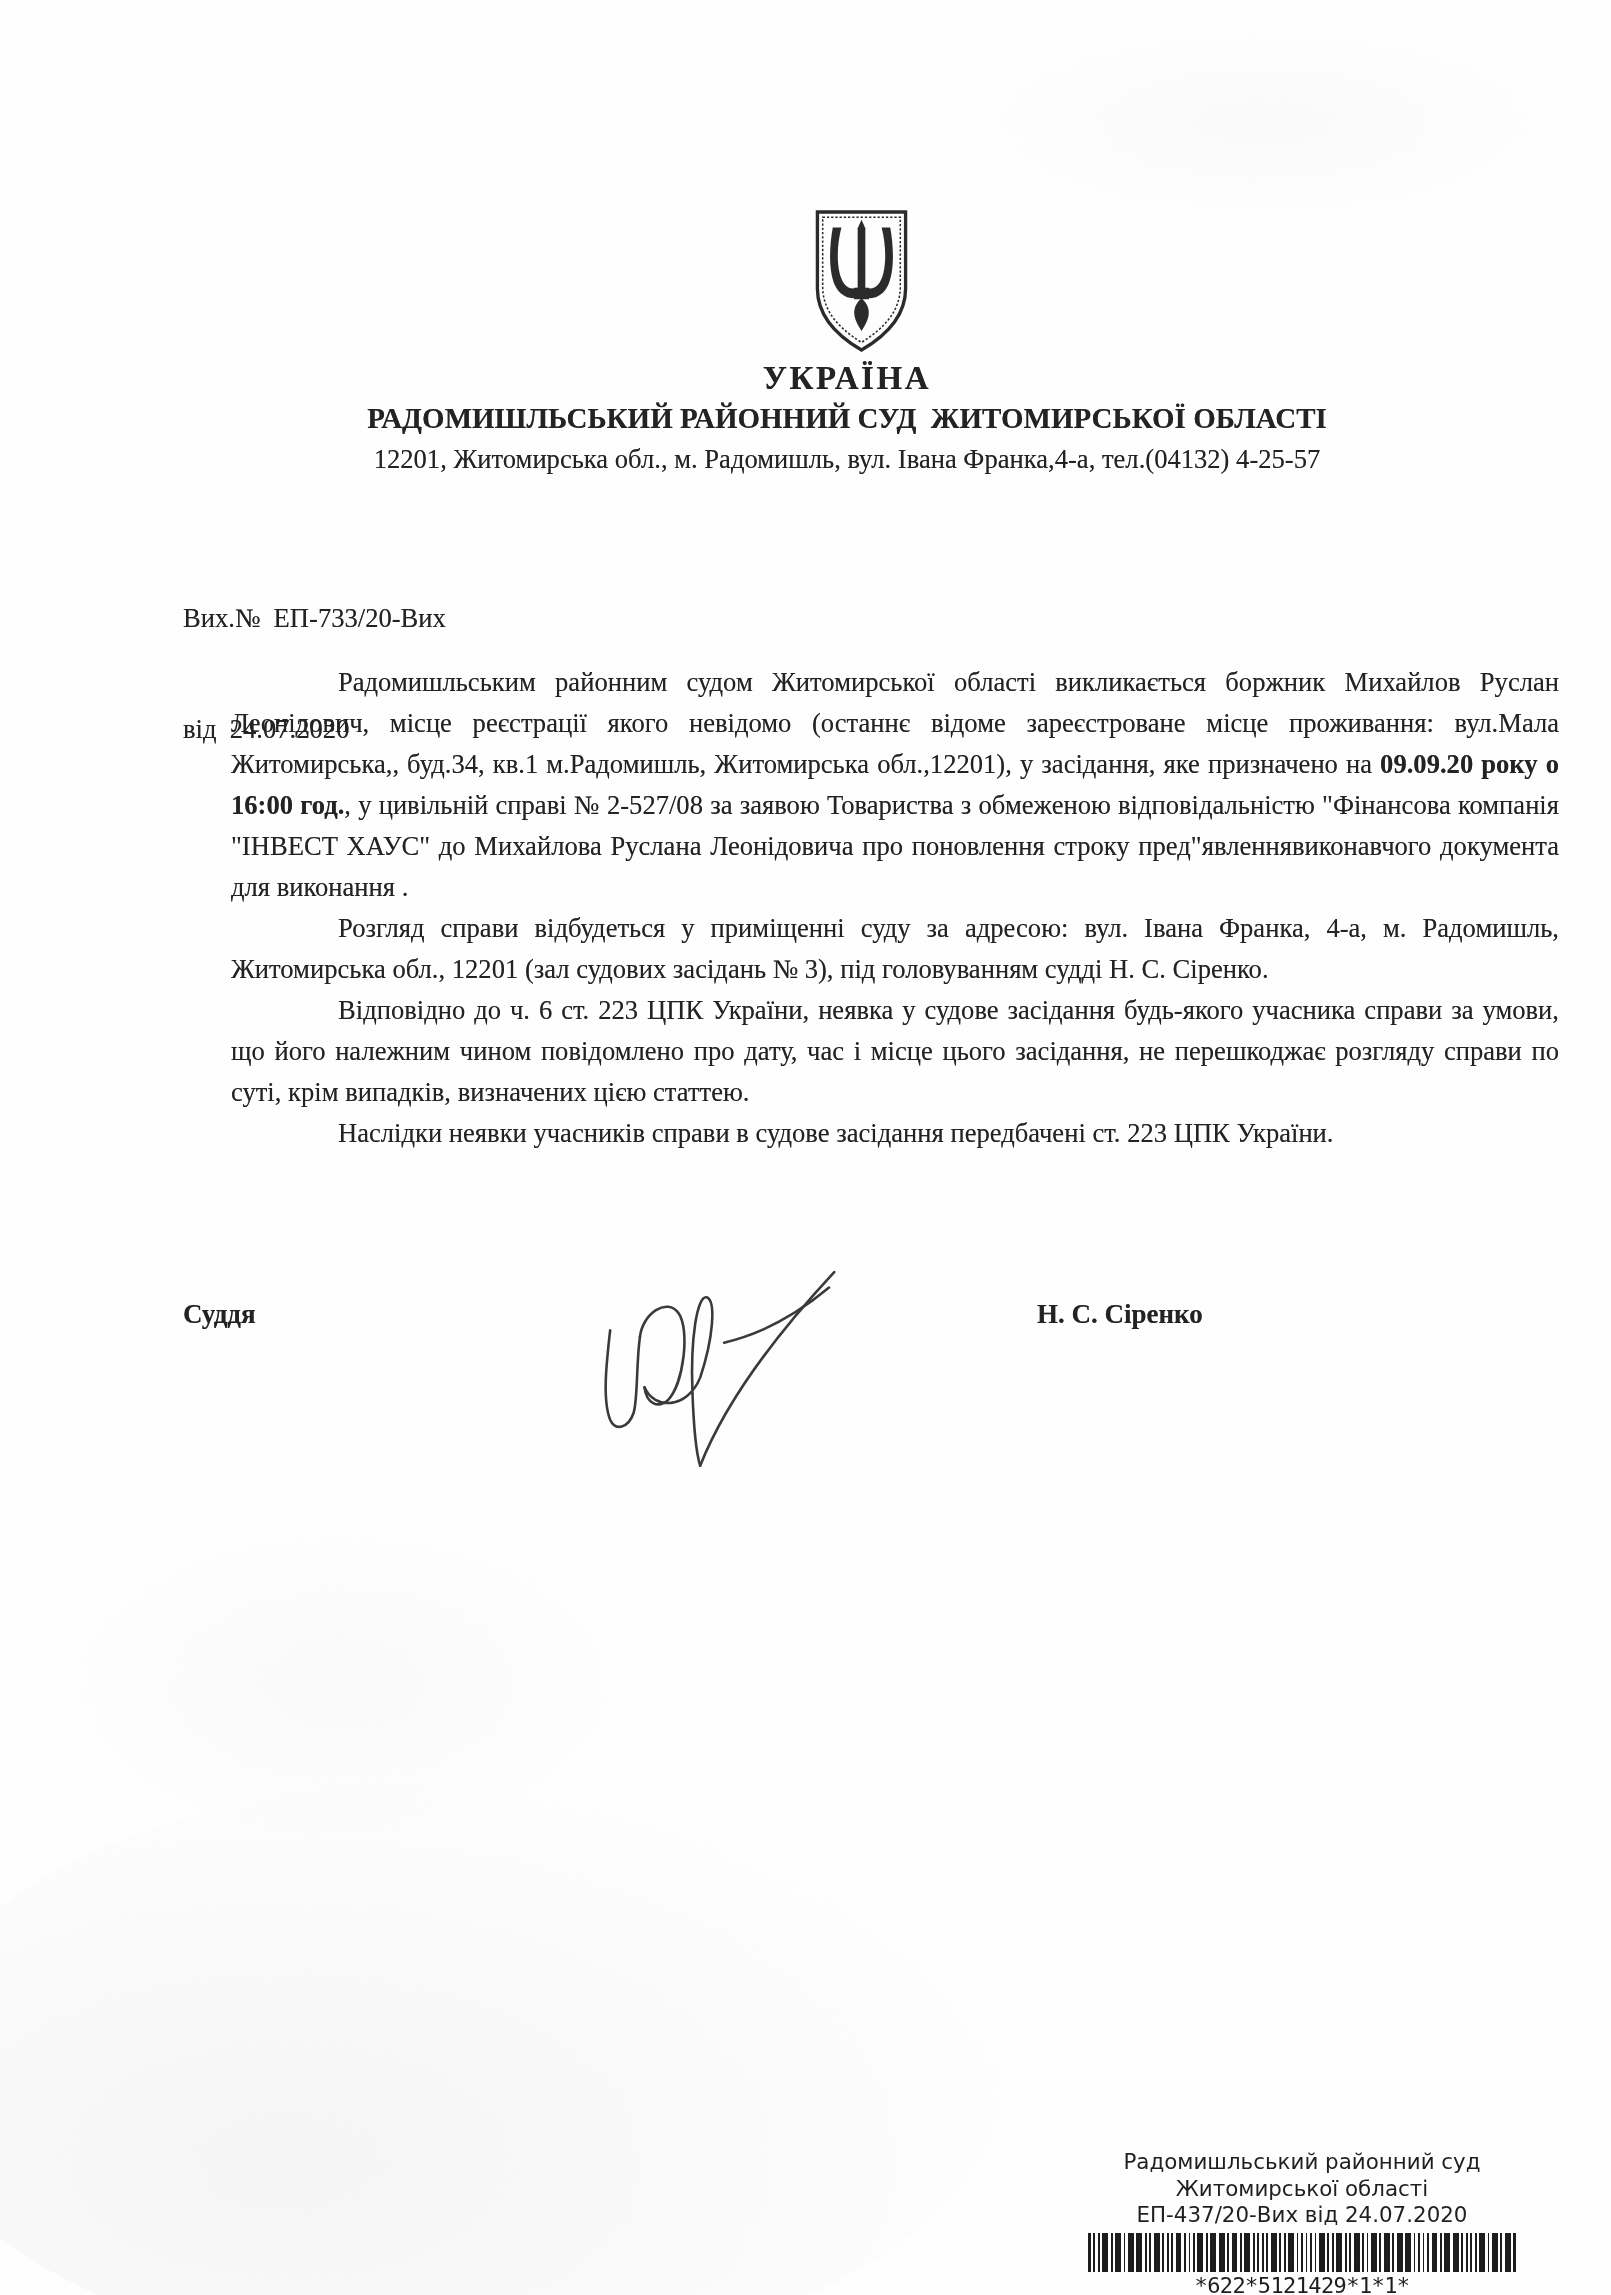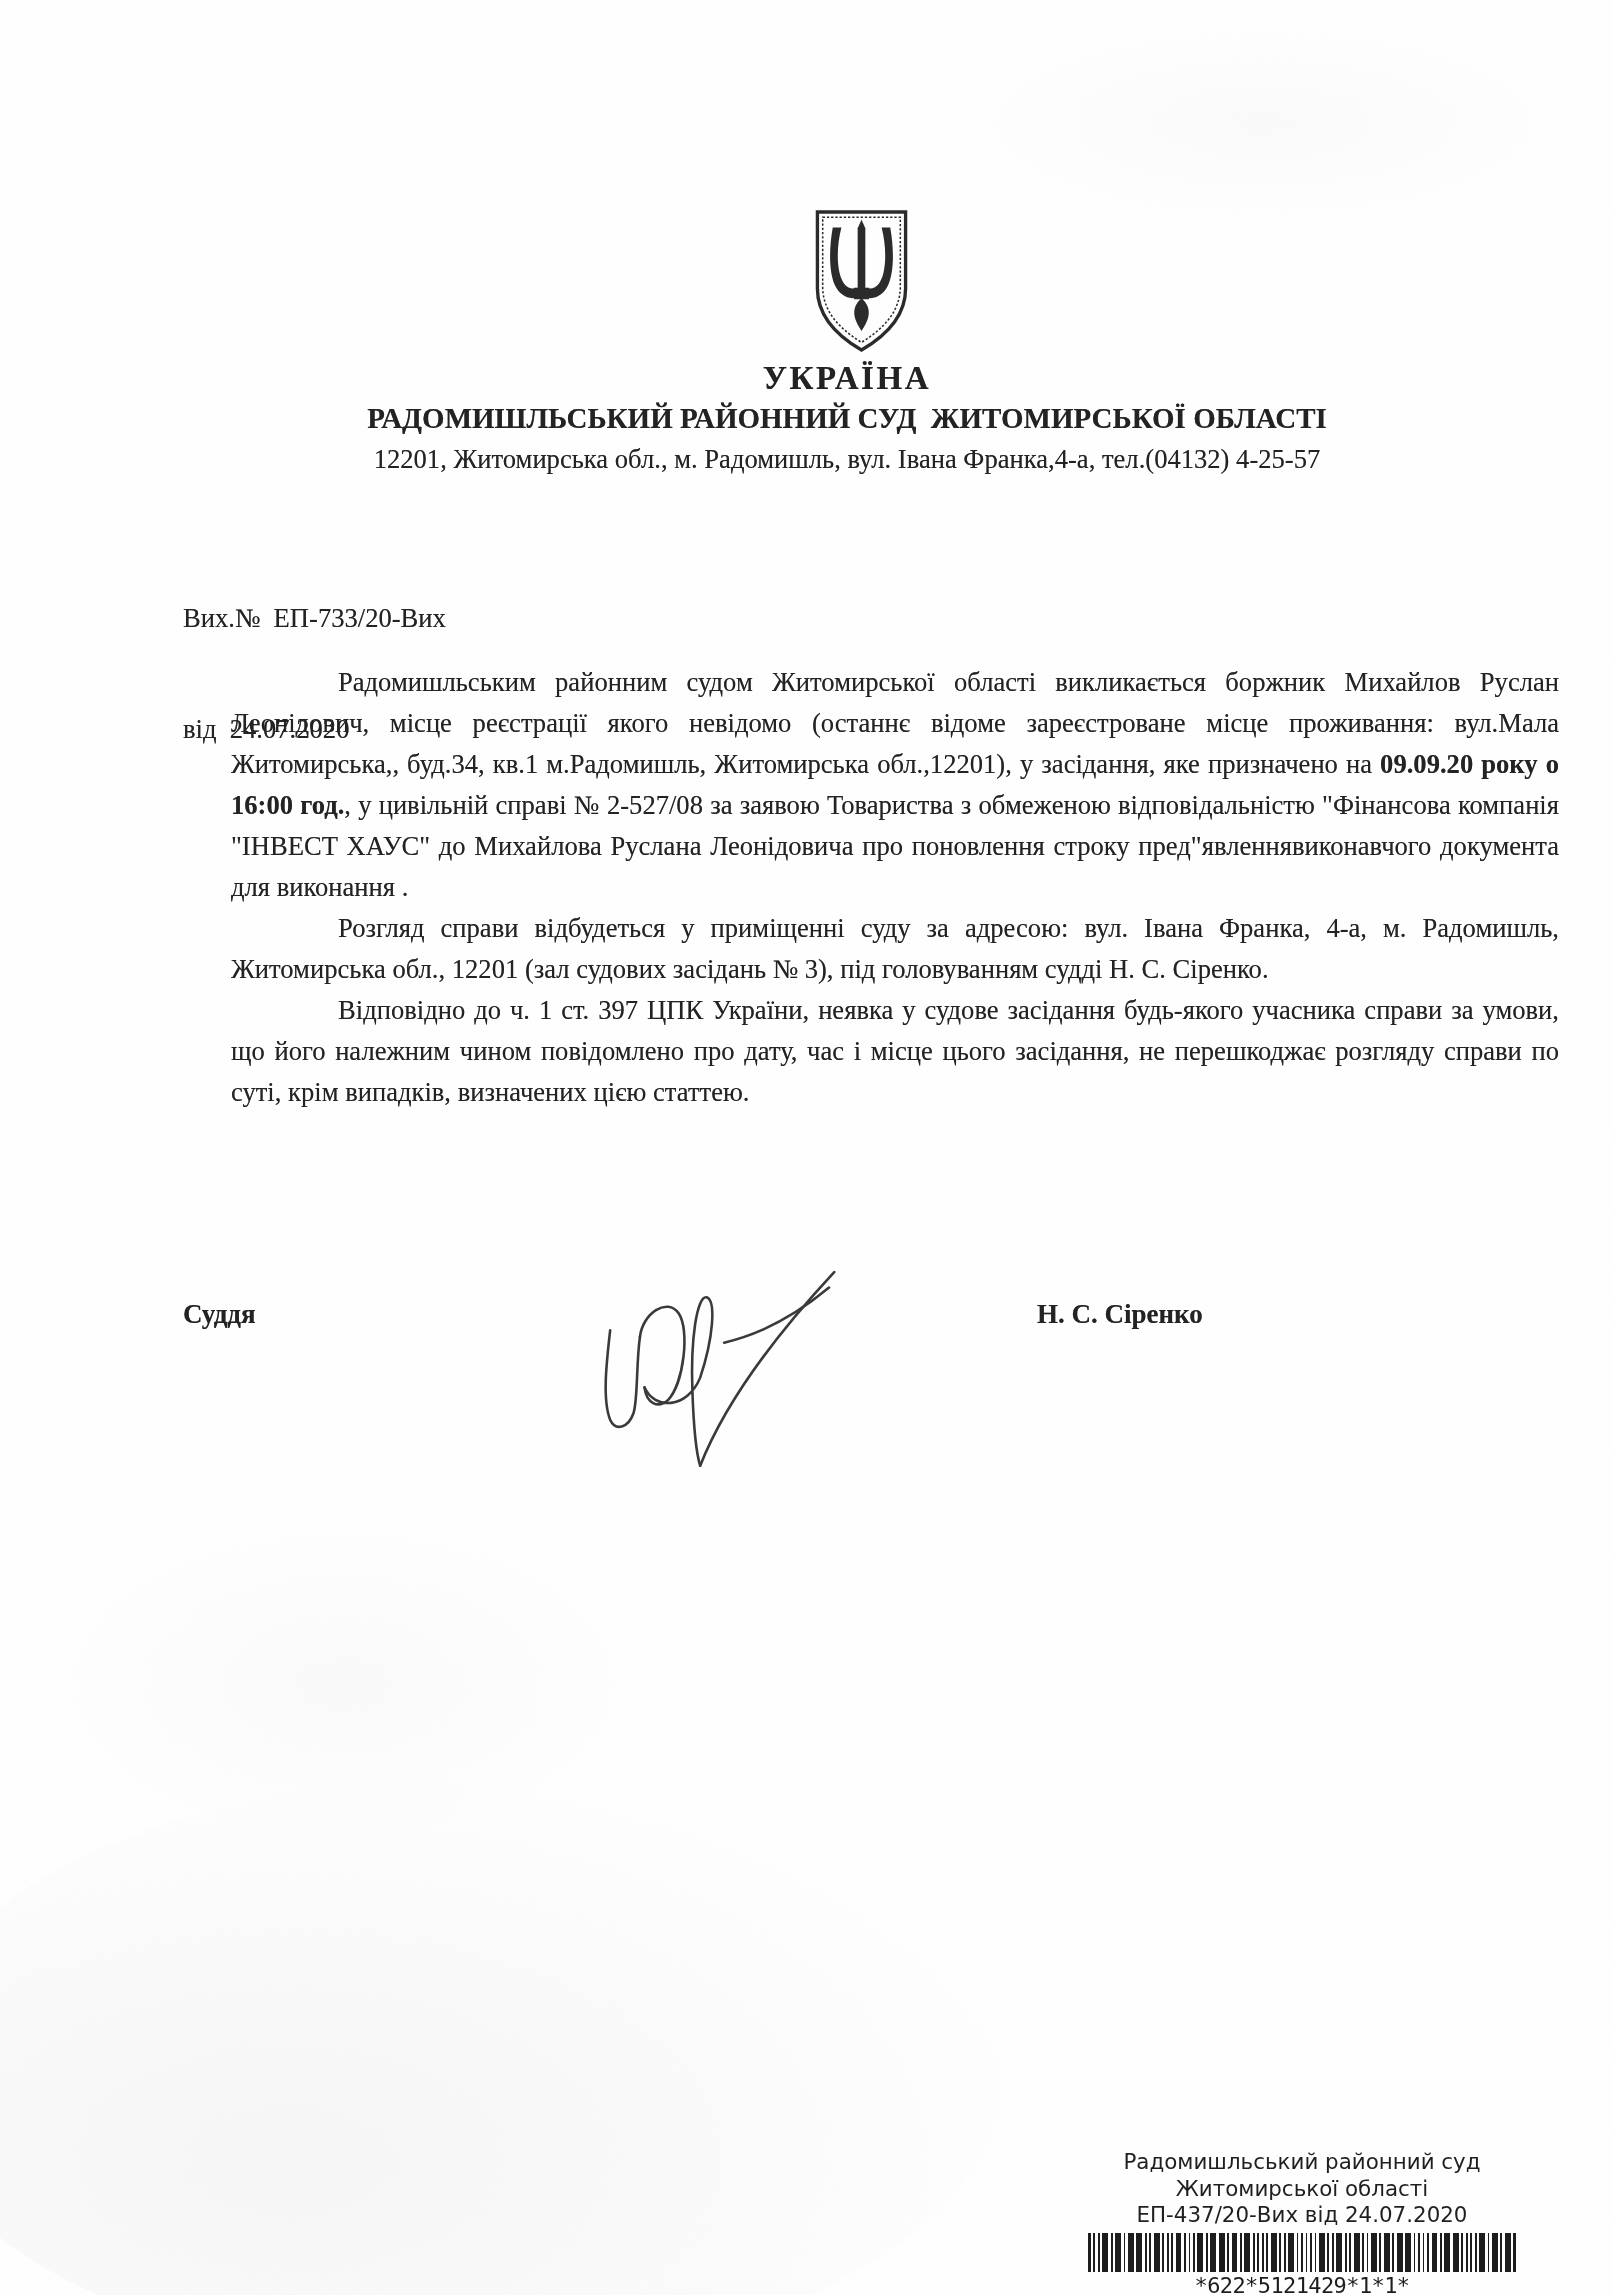--- a/index.html
+++ b/index.html
@@ -112,21 +112,22 @@
     <div class="court-address">12201, Житомирська обл., м. Радомишль, вул. Івана Франка,4-а, тел.(04132) 4-25-57</div>
 
     <div class="ref-block">
       <div>Вих.№  ЕП-733/20-Вих</div>
       <div>від  24.07.2020</div>
     </div>
 
     <div class="body-text">
       <p><span>Радомишльським районним судом Житомирської області викликається боржник Михайлов Руслан Леонідович, місце реєстрації якого невідомо (останнє відоме зареєстроване місце проживання: вул.Мала Житомирська,, буд.34, кв.1 м.Радомишль, Житомирська обл.,12201), у засідання, яке призначено на </span><span class="b">09.09.20 року о 16:00 год.</span><span>, у цивільній справі № 2-527/08 за заявою Товариства з обмеженою відповідальністю "Фінансова компанія "ІНВЕСТ ХАУС" до Михайлова Руслана Леонідовича про поновлення строку пред"явленнявиконавчого документа для виконання .</span></p>
       <p>Розгляд справи відбудеться у приміщенні суду за адресою: вул. Івана Франка, 4-а, м. Радомишль, Житомирська обл., 12201 (зал судових засідань № 3), під головуванням судді  Н. С. Сіренко.</p>
-      <p>Відповідно до ч. 1 ст. 397 ЦПК України, неявка у судове засідання будь-якого учасника справи за умови, що його належним чином повідомлено про дату, час і місце цього засідання, не перешкоджає розгляду справи по суті, крім випадків, визначених цією статтею.</p>
+      <p>Відповідно до ч. 6 ст. 223 ЦПК України, неявка у судове засідання будь-якого учасника справи за умови, що його належним чином повідомлено про дату, час і місце цього засідання, не перешкоджає розгляду справи по суті, крім випадків, визначених цією статтею.</p>
+      <p>Наслідки неявки учасників справи в судове засідання передбачені ст. 223 ЦПК України.</p>
     </div>
 
     <div class="sig-row">
       <span class="sig-judge">Суддя</span>
       <svg class="signature-svg" viewBox="0 0 420 340" fill="none" stroke="#3a3a3a" stroke-width="4" stroke-linecap="round">
         <path d="M62,108 C56,160 50,216 62,246 C70,264 90,259 98,236 C105,215 102,160 108,118"></path>
         <path d="M108,118 C112,82 150,56 168,82 C185,107 176,190 151,216 C136,229 118,221 115,196"></path>
         <path d="M115,196 C130,231 181,230 201,181 C221,121 226,62 211,57 C196,54 186,122 189,201 C191,261 196,301 201,317"></path>
         <path d="M201,317 C231,241 290,145 408,18"></path>
         <path d="M400,42 C340,92 286,116 238,127"></path>

